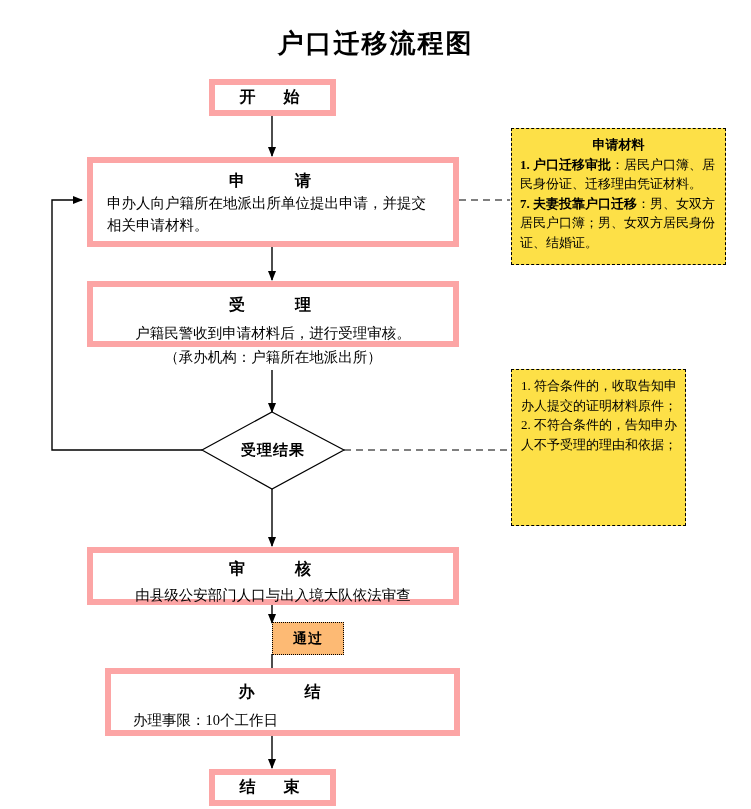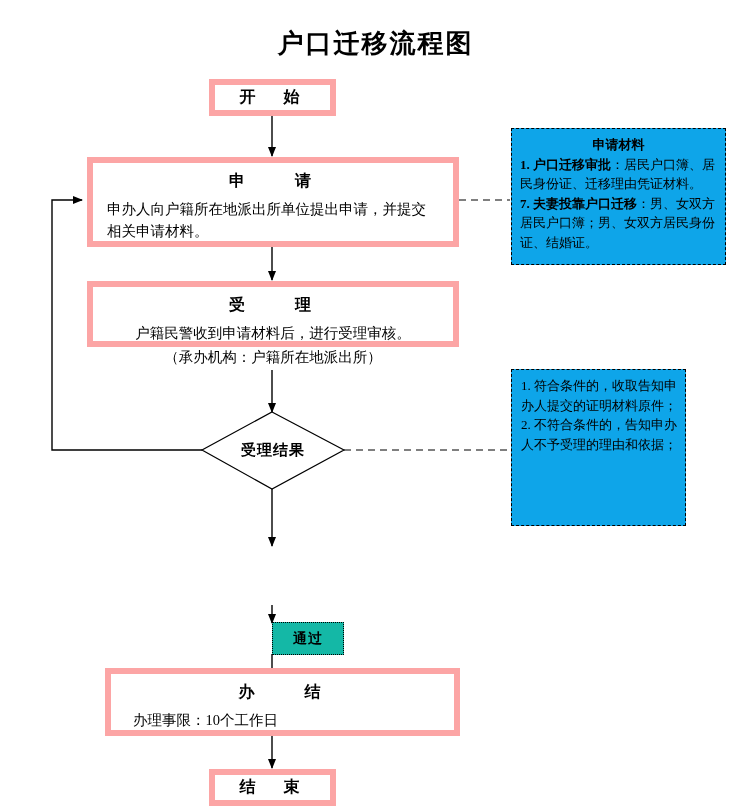--- a/index.html
+++ b/index.html
@@ -49,21 +49,21 @@
     display: flex;
     align-items: center;
     justify-content: center;
     font-size: 16px;
     font-weight: bold;
     letter-spacing: 6px;
   }
   .note {
     position: absolute;
     border: 1px dashed #000;
-    background: #0ea5e9;
+    background: #fde047;
     box-sizing: border-box;
     font-size: 13px;
     line-height: 1.5;
     padding: 6px 8px;
   }
   .note .note-title {
     text-align: center;
     font-weight: bold;
     font-size: 13px;
   }
@@ -91,21 +91,21 @@
   .pass-box {
     position: absolute;
     border: 1px dotted #000;
     box-sizing: border-box;
     display: flex;
     align-items: center;
     justify-content: center;
     font-size: 14px;
     font-weight: bold;
     letter-spacing: 1px;
-    background: #14b8a6;
+    background: #fdba74;
   }
   svg.lines {
     position: absolute;
     left: 0;
     top: 0;
     width: 751px;
     height: 809px;
     pointer-events: none;
   }
 </style>
@@ -145,33 +145,37 @@
 
     <polygon points="272,412 344,450 272,489 202,450" fill="#fff" stroke="#000" stroke-width="1.2"></polygon>
   </svg>
 
   <div class="box terminal" style="left:209px; top:79px; width:127px; height:37px;">
     <span>开　始</span>
   </div>
 
   <div class="box" style="left:87px; top:157px; width:372px; height:90px; padding:8px 14px 0 14px;">
     <div class="head">申　　请</div>
-    <div class="body" style="margin-top:6px; text-indent:0;">申办人向户籍所在地派出所单位提出申请，并提交相关申请材料。</div>
+    <div class="body" style="text-indent:0;">申办人向户籍所在地派出所单位提出申请，并提交相关申请材料。</div>
   </div>
 
   <div class="box" style="left:87px; top:281px; width:372px; height:66px; padding:8px 14px 0 14px;">
     <div class="head">受　　理</div>
     <div class="body" style="margin-top:6px; text-align:center;">户籍民警收到申请材料后，进行受理审核。</div>
     <div class="body" style="margin-top:2px; text-align:center;">（承办机构：户籍所在地派出所）</div>
   </div>
 
   <div class="diamond-wrap" style="left:202px; top:412px; width:142px; height:77px;">
     <div class="diamond-label">受理结果</div>
   </div>
 
+  <div class="box" style="left:87px; top:547px; width:372px; height:58px; padding:6px 10px 0 10px;">
+    <div class="head">审　　核</div>
+    <div class="body" style="margin-top:4px; text-align:center;">由县级公安部门人口与出入境大队依法审查</div>
+  </div>
 
   <div class="pass-box" style="left:272px; top:622px; width:72px; height:33px;">
     <span>通过</span>
   </div>
 
   <div class="box" style="left:105px; top:668px; width:355px; height:68px; padding:8px 14px 0 14px;">
     <div class="head">办　　结</div>
     <div class="body" style="margin-top:6px; text-align:left; padding-left:8px;">办理事限：10个工作日</div>
   </div>
 

